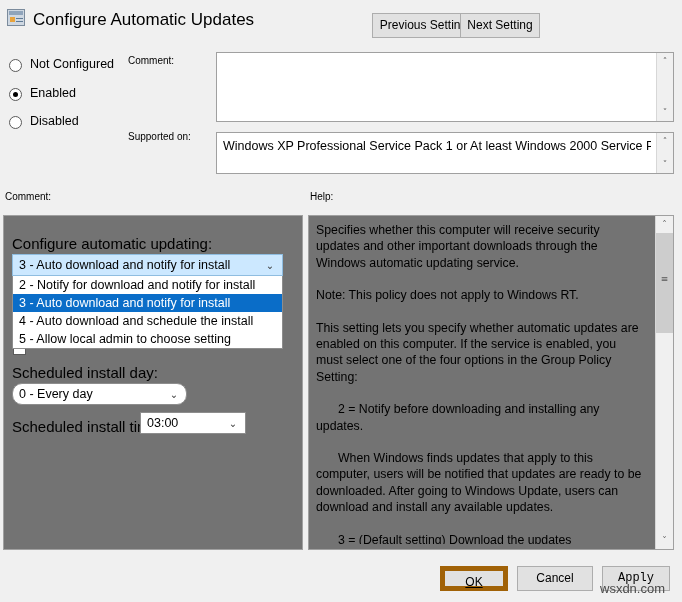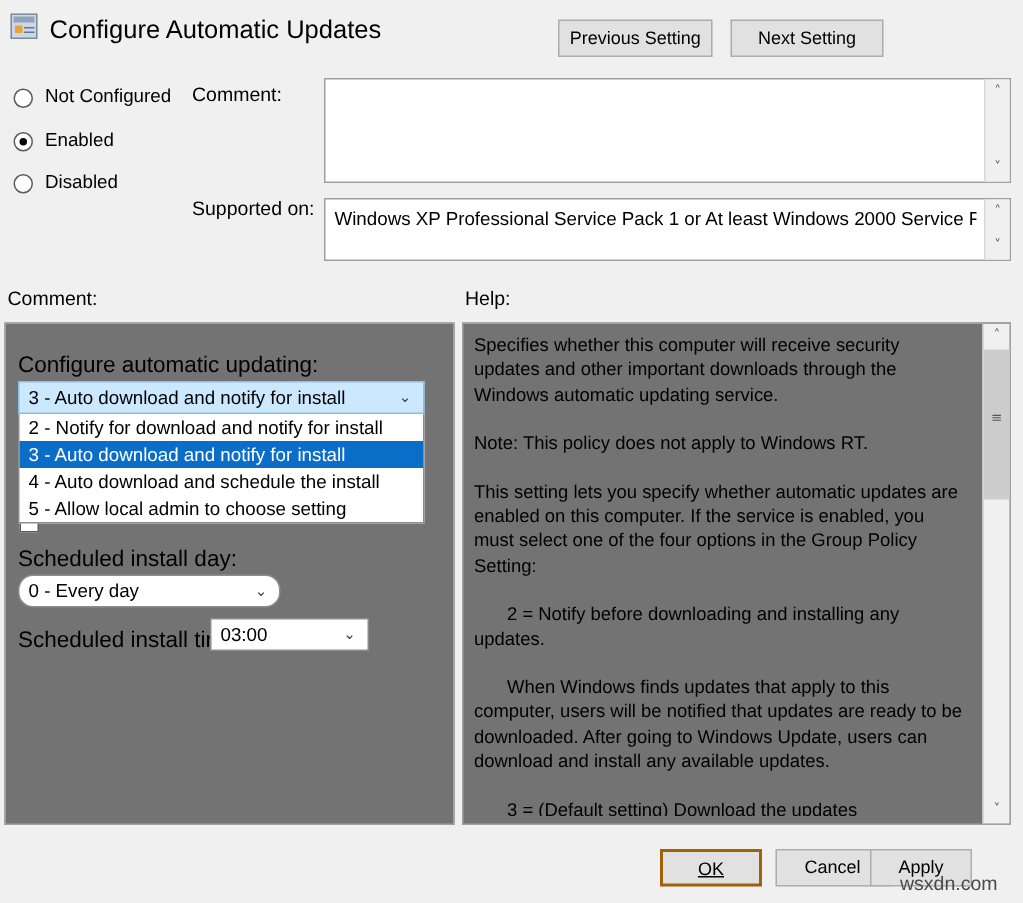--- a/index.html
+++ b/index.html
@@ -69,30 +69,30 @@
     box-sizing: border-box;
     font-family: "Liberation Sans", sans-serif;
     font-size: 12px;
     color: #000;
     text-align: center;
     line-height: 23px;
     cursor: default;
     white-space: nowrap;
   }
   .btn.default {
-    border: 2px solid #a16207;
+    border: 5px solid #a16207;
     text-decoration: underline;
   }
 
   #btn-prev { left: 372px; top: 13px; width: 103px; height: 25px; }
-  #btn-next { left: 487px; top: 13px; width: 102px; height: 25px; }
+  #btn-next { left: 460px; top: 13px; width: 80px; height: 25px; }
 
   #btn-ok     { left: 440px; top: 566px; width: 68px; height: 25px; }
   #btn-cancel { left: 517px; top: 566px; width: 76px; height: 25px; }
-  #btn-apply  { left: 580px; top: 566px; width: 68px; height: 25px; }
+  #btn-apply  { left: 602px; top: 566px; width: 68px; height: 25px; font-family: Liberation Mono, monospace; }
 
   
   .radio-row {
     position: absolute;
     left: 9px;
     width: 180px;
     height: 18px;
   }
   .radio-mark {
     position: absolute;
@@ -117,21 +117,21 @@
     font-size: 12.5px;
     white-space: nowrap;
   }
   #radio-notconfigured { top: 57px; }
   #radio-enabled       { top: 86px; }
   #radio-disabled      { top: 114px; }
 
   
   .field-label {
     position: absolute;
-    font-size: 13px;
+    font-size: 10px;
     white-space: nowrap;
   }
   #label-comment      { left: 128px; top: 55px; }
   #label-supported    { left: 128px; top: 131px; }
   #label-options      { left: 5px;   top: 191px; }
   #label-help         { left: 310px; top: 191px; }
 
   
   .textbox {
     position: absolute;

